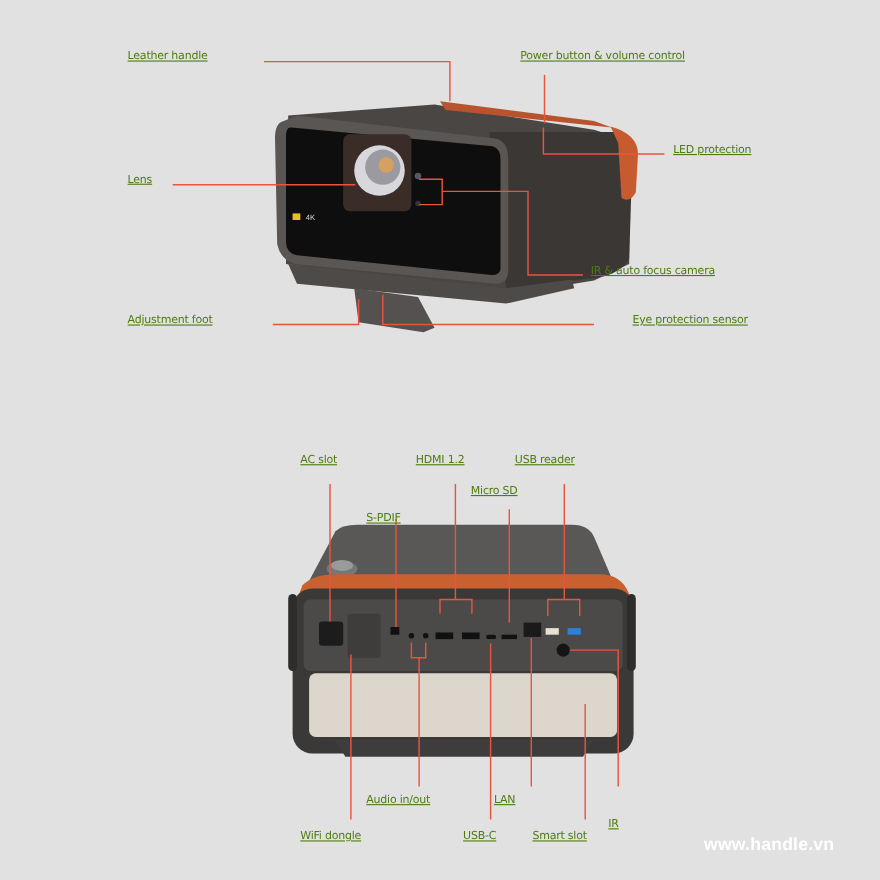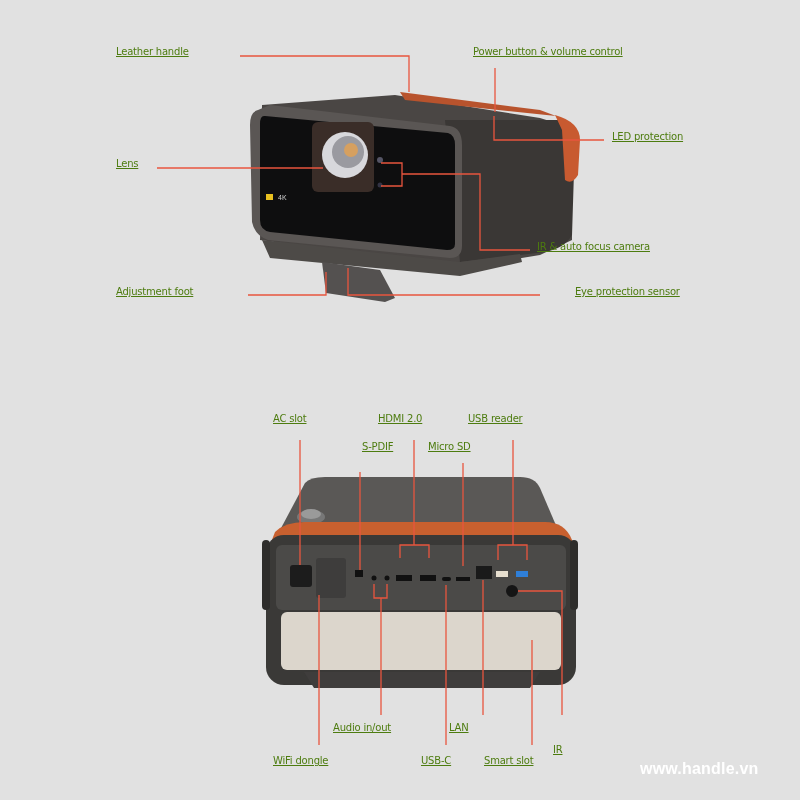--- a/index.html
+++ b/index.html
@@ -114,23 +114,23 @@
 
 <div class="lbl" style="left:116px;top:46px;">Leather handle</div>
 <div class="lbl" style="left:473px;top:46px;">Power button &amp; volume control</div>
 <div class="lbl" style="left:612px;top:131px;">LED protection</div>
 <div class="lbl" style="left:116px;top:158px;">Lens</div>
 <div class="lbl" style="left:537px;top:241px;">IR &amp; auto focus camera</div>
 <div class="lbl" style="left:116px;top:286px;text-align:center;">Adjustment foot</div>
 <div class="lbl" style="left:575px;top:286px;">Eye protection sensor</div>
 
 <div class="lbl" style="left:273px;top:413px;">AC slot</div>
-<div class="lbl" style="left:378px;top:413px;">HDMI 2.0</div>
+<div class="lbl" style="left:378px;top:413px;">HDMI 1.2</div>
 <div class="lbl" style="left:468px;top:413px;">USB reader</div>
-<div class="lbl" style="left:333px;top:441px;margin-left:29px;">S-PDIF</div>
+<div class="lbl" style="left:333px;top:466px;">S-PDIF</div>
 <div class="lbl" style="left:428px;top:441px;">Micro SD</div>
 <div class="lbl" style="left:333px;top:722px;">Audio in/out</div>
 <div class="lbl" style="left:449px;top:722px;">LAN</div>
 <div class="lbl" style="left:553px;top:722px;margin-top:22px;">IR</div>
 <div class="lbl" style="left:273px;top:755px;">WiFi dongle</div>
 <div class="lbl" style="left:421px;top:755px;">USB-C</div>
 <div class="lbl" style="left:484px;top:755px;">Smart slot</div>
 
 <div class="wm">www.handle.vn</div>
 

